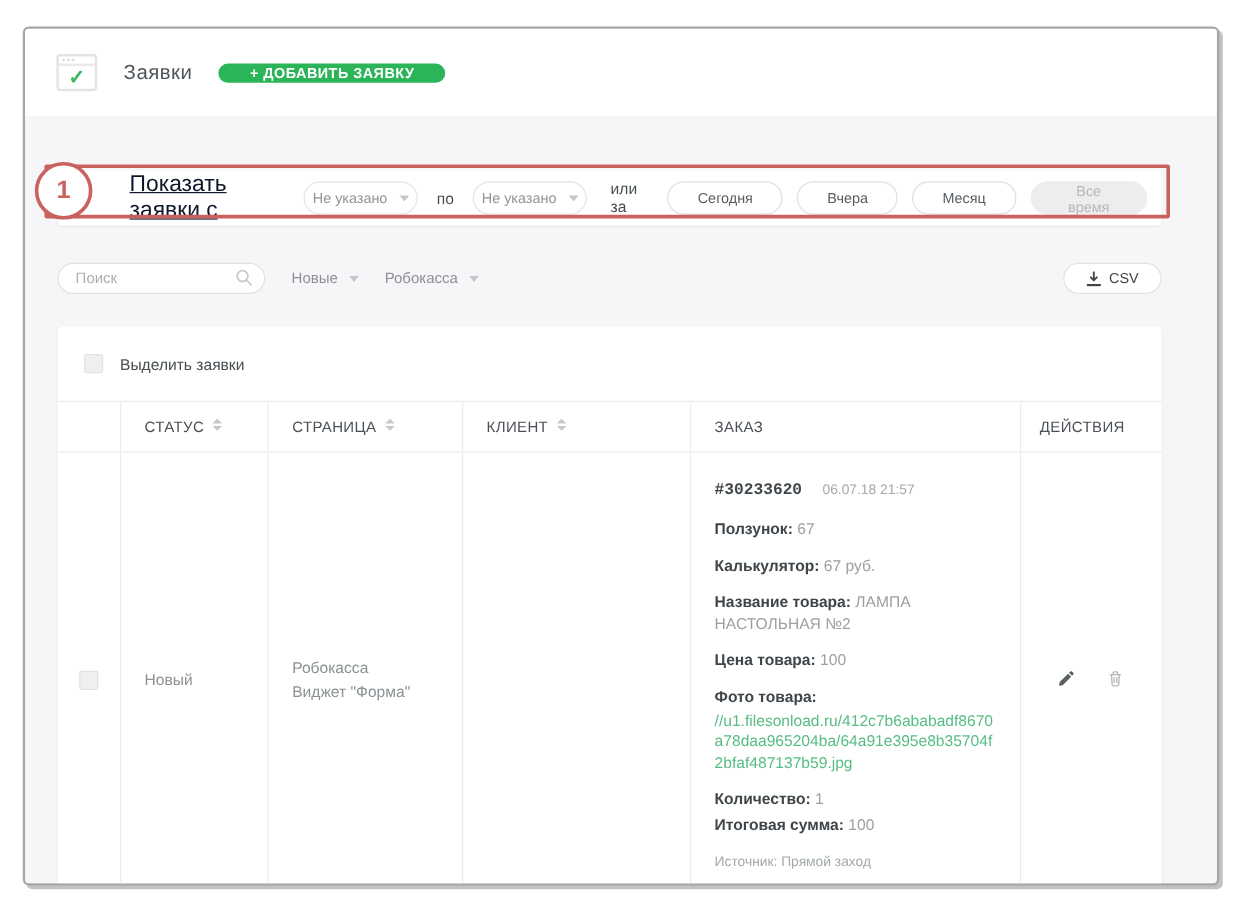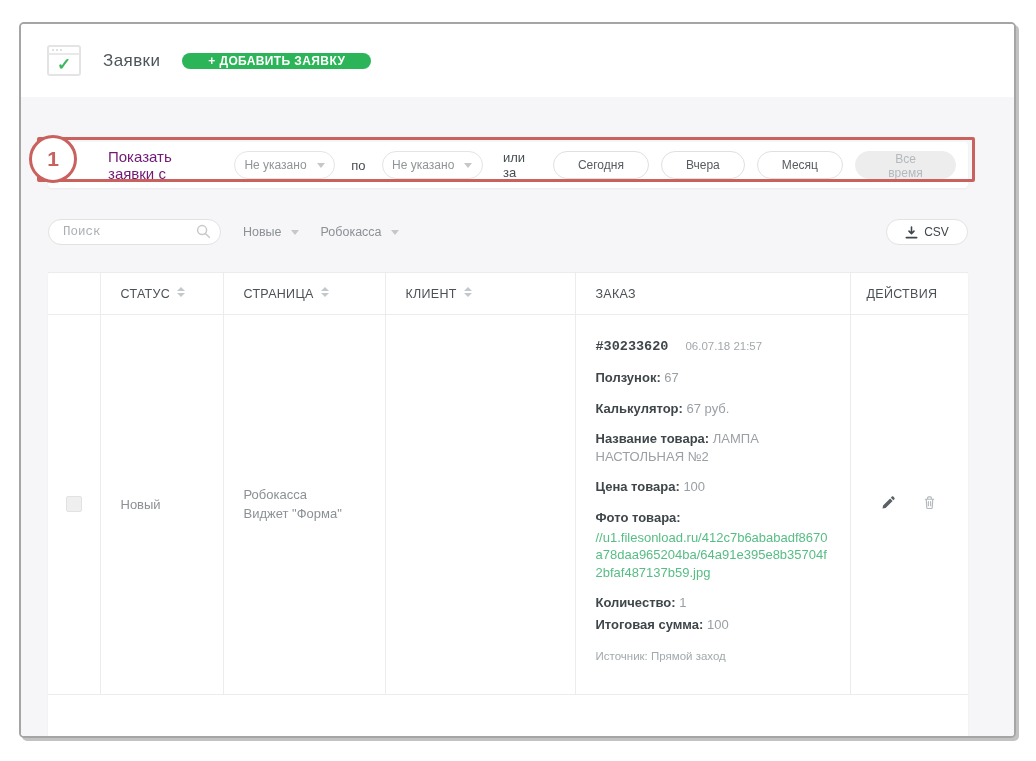--- a/index.html
+++ b/index.html
@@ -20,40 +20,40 @@
   .page-title { margin-left:22px; font-size:17px; color:#4e555a; letter-spacing:.4px; }
   .add-btn { margin-left:22px; height:16px; padding:0 26px; border:none; border-radius:16px;
     background:#2bb558; color:#fff; font-family:inherit; font-size:12px; font-weight:bold; letter-spacing:.4px; cursor:pointer; }
 
   
   .content { position:absolute; top:73px; left:0; right:0; bottom:0; background:#f6f6f8; }
 
   
   .filter-box { position:absolute; left:27px; top:45px; width:920px; height:46px; background:#fff; border-radius:4px;
     box-shadow:0 1px 2px rgba(0,0,0,.05); display:flex; align-items:center; padding-left:60px; }
-  .filter-label { font-size:15px; color:#701a75; margin-right:16px; }
+  .filter-label { font-size:19px; color:#0f172a; margin-right:16px;text-decoration:underline; }
   .pill-select { display:flex; align-items:center; justify-content:center; gap:10px; width:116px; height:28px;
     background:#fff; border:1px solid #e4e4e4; border-radius:14px; font-size:12px; color:#8f9598; cursor:pointer; }
   .caret { width:0; height:0; border-left:4px solid transparent; border-right:4px solid transparent; border-top:5px solid #c4c8ca; }
   .mid-label { font-size:13px; color:#474e52; margin:0 16px; }
   .preset-btn { height:28px; padding:0 24px; margin-right:12px; background:#fff; border:1px solid #e0e0e0; border-radius:14px;
     font-family:inherit; font-size:12px; color:#565c60; cursor:pointer; }
   .preset-btn.active { background:#ededee; border-color:#ededee; color:#b4b9bc; }
 
   .annotation-rect { position:absolute; left:16px; top:40px; width:938px; height:45px;
     border:3px solid #c9625e; border-radius:2px; pointer-events:none; z-index:5; }
   .annotation-badge { position:absolute; left:8px; top:38px; width:48px; height:48px; background:#fff;
     border:3px solid #c9625e; border-radius:50%; z-index:6; display:flex; align-items:center; justify-content:center;
     color:#c9625e; font-size:21px; font-weight:bold; }
 
   
   .toolbar { position:absolute; left:27px; top:121px; width:920px; height:28px; display:flex; align-items:center; }
   .search-pill { position:relative; width:173px; height:26px; }
   .search-pill input { width:100%; height:100%; border:1px solid #e2e2e2; border-radius:13px; background:#fff;
-    padding:0 30px 0 14px; font-family:Liberation Mono, monospace; font-size:12.5px; color:#15803d; outline:none; }
+    padding:0 30px 0 14px; font-family:Liberation Sans, sans-serif; font-size:12.5px; color:#15803d; outline:none; }
   .search-pill input::placeholder { color:#a9afb2; }
   .search-icon { position:absolute; right:10px; top:5px; width:15px; height:15px; }
   .dd-filter { display:flex; align-items:center; gap:9px; font-size:12.5px; color:#8b9194; margin-left:22px; cursor:pointer; }
   .csv-btn { margin-left:auto; display:flex; align-items:center; justify-content:center; gap:6px; width:82px; height:26px;
     background:#fff; border:1px solid #e3e3e3; border-radius:13px; font-family:inherit; font-size:12px; color:#3f464a; cursor:pointer; }
 
   
   .card { position:absolute; left:27px; top:175px; width:920px; height:620px; background:#fff; border-radius:4px;
     box-shadow:0 1px 2px rgba(0,0,0,.05); }
   .select-row { height:62px; display:flex; align-items:center; padding-left:22px; }
@@ -148,20 +148,24 @@
       <button class="csv-btn">
         <svg width="13" height="13" viewBox="0 0 14 14">
           <path d="M7 1v7M4.3 5.5L7 8.2 9.7 5.5" fill="none" stroke="#3f464a" stroke-width="1.7" stroke-linecap="round" stroke-linejoin="round"></path>
           <path d="M1.5 12.5h11" stroke="#3f464a" stroke-width="1.9" stroke-linecap="round"></path>
         </svg>
         <span>CSV</span>
       </button>
     </div>
 
     <div class="card">
+      <div class="select-row">
+        <div class="checkbox"></div>
+        <span>Выделить заявки</span>
+      </div>
 
       <table>
         <colgroup>
           <col class="c-check">
             <col class="c-status">
             <col class="c-page">
           <col class="c-client">
             <col class="c-order">
             <col class="c-actions">
         </colgroup>

